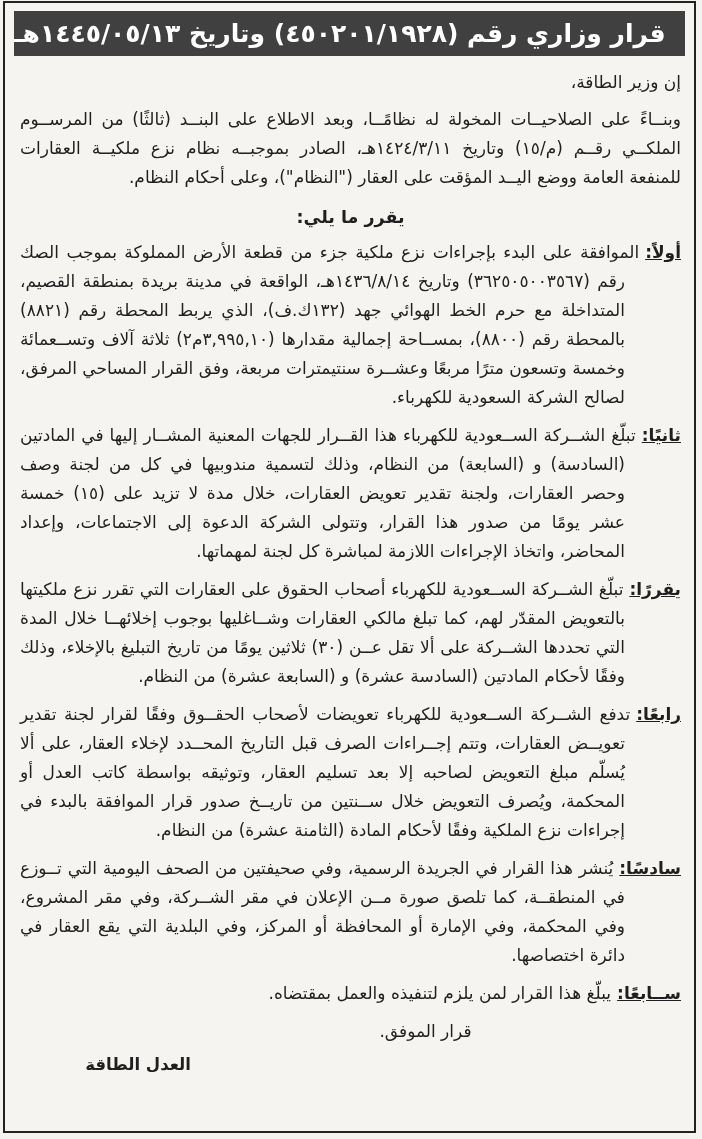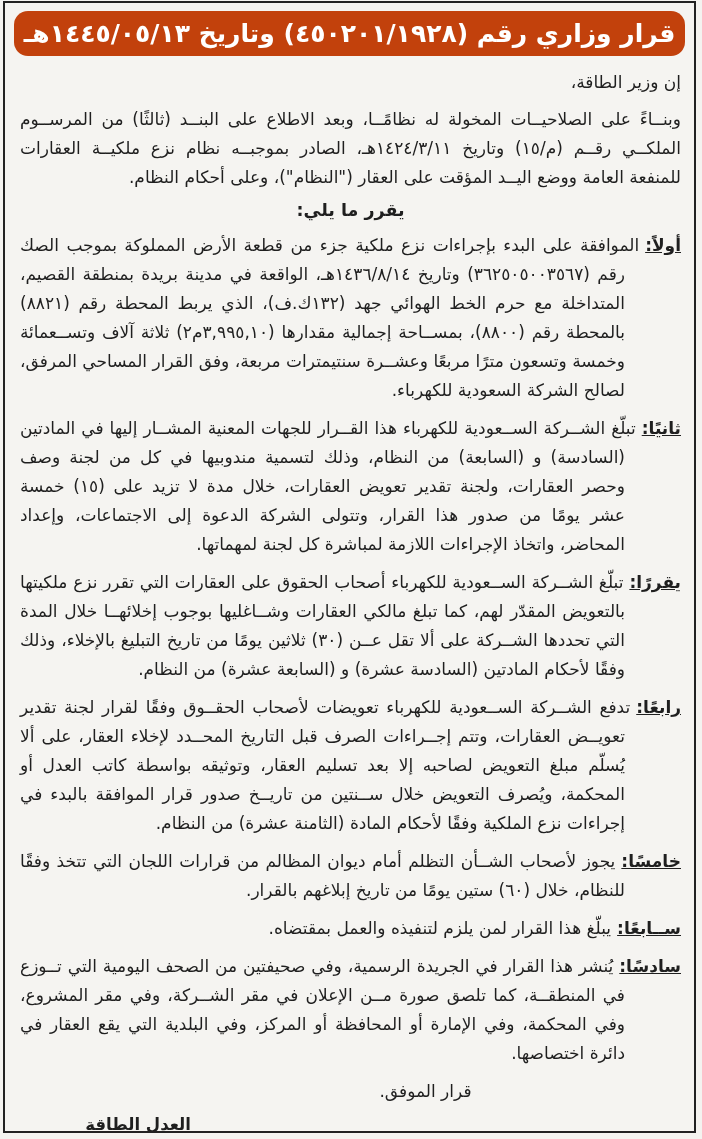--- a/index.html
+++ b/index.html
@@ -13,22 +13,22 @@
   .frame{
     position:absolute;
     left:3px; right:6px; top:1px; bottom:6px;
     border:2px solid #222222;
     background:#f5f4f1;
     overflow:hidden;
   }
   .banner{
     margin:8px 9px 0 9px;
     height:45px;
-    background:#c2410c;
-    display:flex;align-items:center;justify-content:center;border-radius:14px;
+    background:#404040;
+    display:flex;align-items:center;justify-content:flex-start;
   }
   .banner-title{
     color:#ffffff;
     font-weight:bold;
     font-size:25px;
     white-space:nowrap;
     direction:rtl;
   }
   .body-text{
     direction:rtl;
@@ -37,21 +37,21 @@
     line-height:29px;
     color:#1f1f1f;
     text-align:justify;
   }
   .opening{margin:0; text-align:right;}
   .preamble{margin:8px 0 3px;}
   .decree-heading{
     text-align:center;
     font-weight:bold;
     font-size:17.5px;
-    margin:4px 0 6px;
+    margin:11px 0 6px;
   }
   .item{
     margin:0 0 9px;
     padding-right:56px;
     text-indent:-56px;
   }
   .item .label{
     font-weight:bold;
     margin-inline-end:6px;
     text-decoration:underline;
@@ -90,25 +90,24 @@
     <p class="decree-heading">يقرر ما يلي:</p>
 
     <p class="item"><b class="label">أولاً:</b><span>الموافقة على البدء بإجراءات نزع ملكية جزء من قطعة الأرض المملوكة بموجب الصك رقم (٣٦٢٥٠٥٠٠٣٥٦٧) وتاريخ ١٤٣٦/٨/١٤هـ، الواقعة في مدينة بريدة بمنطقة القصيم، المتداخلة مع حرم الخط الهوائي جهد (١٣٢ك.ف)، الذي يربط المحطة رقم (٨٨٢١) بالمحطة رقم (٨٨٠٠)، بمســاحة إجمالية مقدارها (٣,٩٩٥,١٠م٢) ثلاثة آلاف وتســعمائة وخمسة وتسعون مترًا مربعًا وعشــرة سنتيمترات مربعة، وفق القرار المساحي المرفق، لصالح الشركة السعودية للكهرباء.</span></p>
 
     <p class="item"><b class="label">ثانيًا:</b><span>تبلّغ الشــركة الســعودية للكهرباء هذا القــرار للجهات المعنية المشــار إليها في المادتين (السادسة) و (السابعة) من النظام، وذلك لتسمية مندوبيها في كل من لجنة وصف وحصر العقارات، ولجنة تقدير تعويض العقارات، خلال مدة لا تزيد على (١٥) خمسة عشر يومًا من صدور هذا القرار، وتتولى الشركة الدعوة إلى الاجتماعات، وإعداد المحاضر، واتخاذ الإجراءات اللازمة لمباشرة كل لجنة لمهماتها.</span></p>
 
     <p class="item"><b class="label">يقررًا:</b><span>تبلّغ الشــركة الســعودية للكهرباء أصحاب الحقوق على العقارات التي تقرر نزع ملكيتها بالتعويض المقدّر لهم، كما تبلغ مالكي العقارات وشــاغليها بوجوب إخلائهــا خلال المدة التي تحددها الشــركة على ألا تقل عــن (٣٠) ثلاثين يومًا من تاريخ التبليغ بالإخلاء، وذلك وفقًا لأحكام المادتين (السادسة عشرة) و (السابعة عشرة) من النظام.</span></p>
 
     <p class="item"><b class="label">رابعًا:</b><span>تدفع الشــركة الســعودية للكهرباء تعويضات لأصحاب الحقــوق وفقًا لقرار لجنة تقدير تعويــض العقارات، وتتم إجــراءات الصرف قبل التاريخ المحــدد لإخلاء العقار، على ألا يُسلّم مبلغ التعويض لصاحبه إلا بعد تسليم العقار، وتوثيقه بواسطة كاتب العدل أو المحكمة، ويُصرف التعويض خلال ســنتين من تاريــخ صدور قرار الموافقة بالبدء في إجراءات نزع الملكية وفقًا لأحكام المادة (الثامنة عشرة) من النظام.</span></p>
 
-    <p class="item"><b class="label">خامسًا:</b><span>يجوز لأصحاب الشــأن التظلم أمام ديوان المظالم من قرارات اللجان التي تتخذ وفقًا للنظام، خلال (٦٠) ستين يومًا من تاريخ إبلاغهم بالقرار.</span></p>
+
+    <p class="item"><b class="label">سادسًا:</b><span>يُنشر هذا القرار في الجريدة الرسمية، وفي صحيفتين من الصحف اليومية التي تــوزع في المنطقــة، كما تلصق صورة مــن الإعلان في مقر الشــركة، وفي مقر المشروع، وفي المحكمة، وفي الإمارة أو المحافظة أو المركز، وفي البلدية التي يقع العقار في دائرة اختصاصها.</span></p>
 
     <p class="item"><b class="label">ســابعًا:</b><span>يبلّغ هذا القرار لمن يلزم لتنفيذه والعمل بمقتضاه.</span></p>
-
-    <p class="item"><b class="label">سادسًا:</b><span>يُنشر هذا القرار في الجريدة الرسمية، وفي صحيفتين من الصحف اليومية التي تــوزع في المنطقــة، كما تلصق صورة مــن الإعلان في مقر الشــركة، وفي مقر المشروع، وفي المحكمة، وفي الإمارة أو المحافظة أو المركز، وفي البلدية التي يقع العقار في دائرة اختصاصها.</span></p>
 
     <p class="closing">قرار الموفق.</p>
 
     <div class="signature">
       <p class="sig-title">العدل الطاقة</p>
 
     </div>
 
   </div>
 </div>

